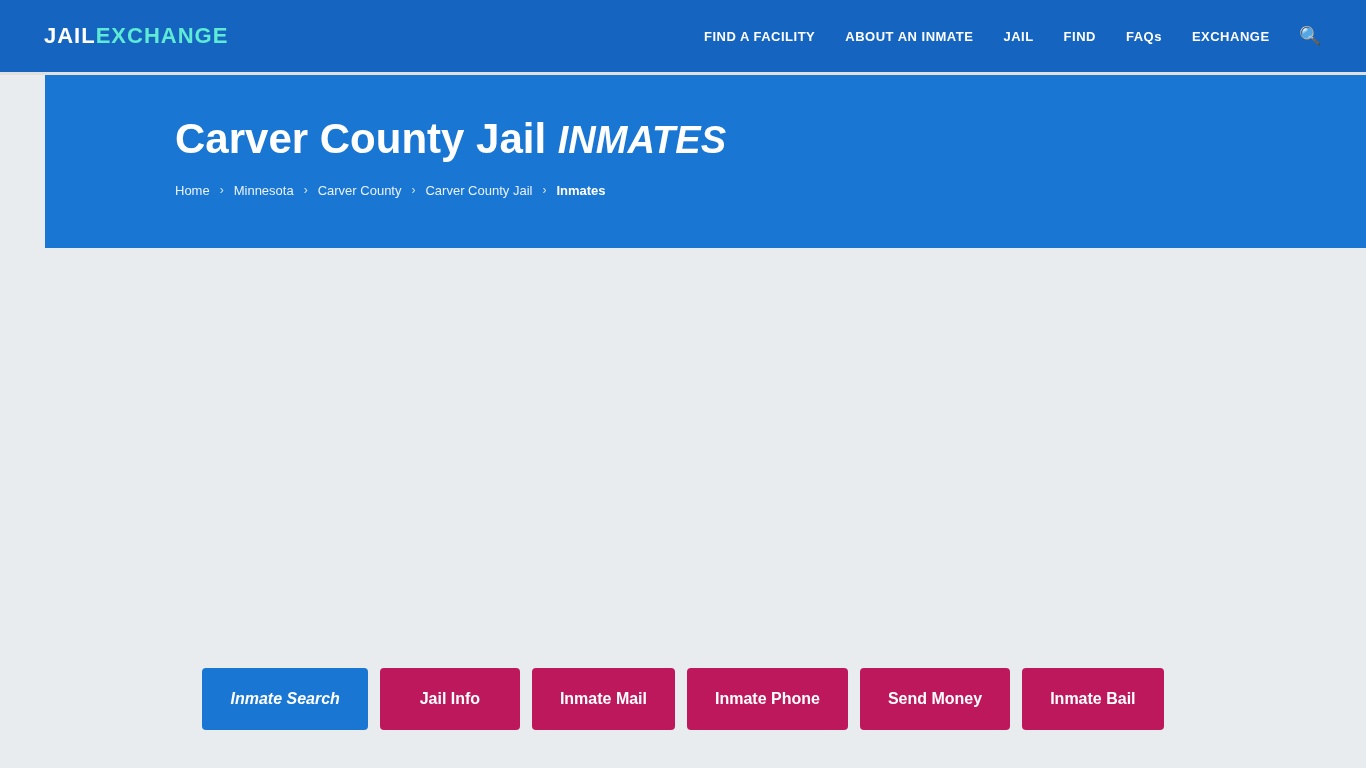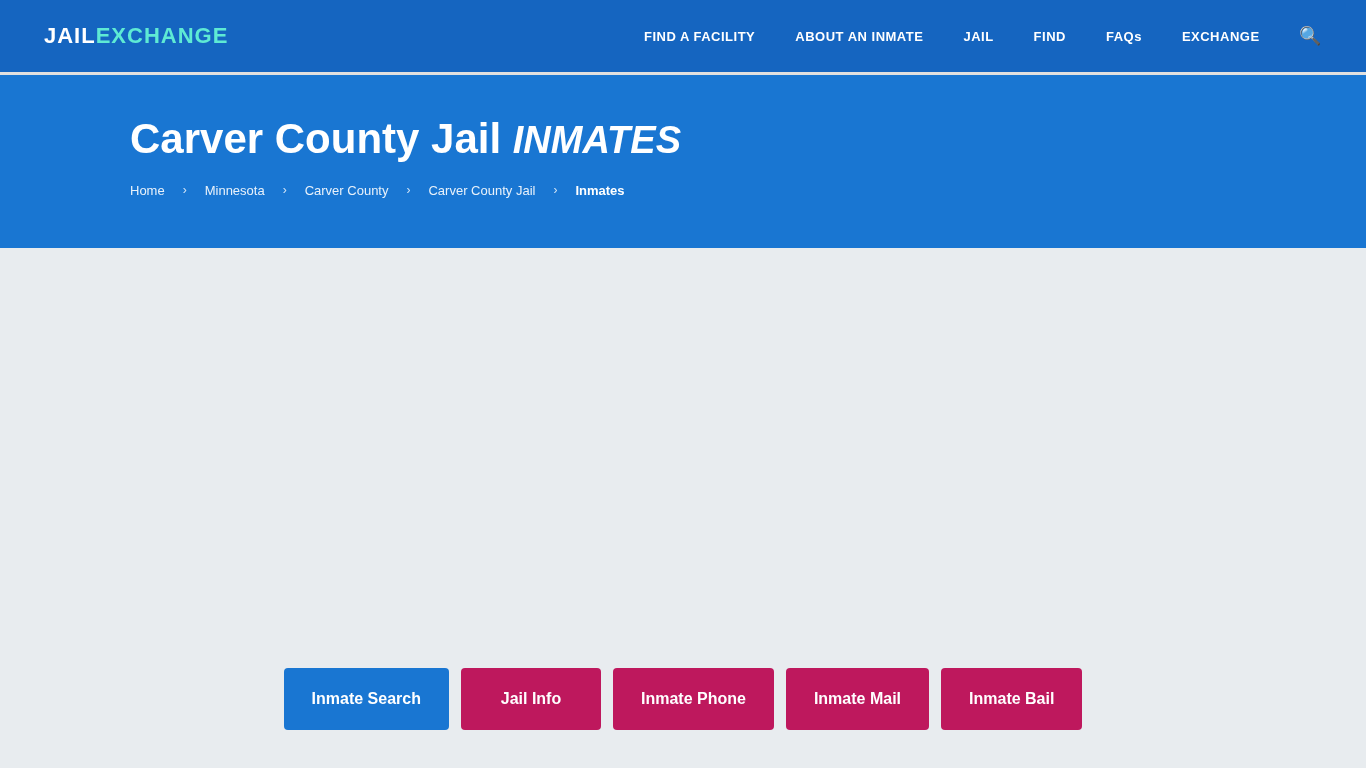--- a/index.html
+++ b/index.html
@@ -40,21 +40,21 @@
     .logo-exchange {
       color: #5eead4;
       font-size: 22px;
       font-weight: 900;
       letter-spacing: 1px;
     }
 
     .nav {
       display: flex;
       align-items: center;
-      gap: 40px;
+      gap: 30px;
     }
 
     .nav-item {
       color: #ffffff;
       font-size: 13px;
       font-weight: 600;
       text-decoration: none;
       letter-spacing: 0.5px;
       cursor: pointer;
     }
@@ -62,39 +62,40 @@
     .search-icon-nav {
       color: #ffffff;
       font-size: 18px;
       cursor: pointer;
     }
 
     
     .hero {
       background: #1976d2;
       padding: 40px 75px 50px 130px;
+      margin-left: 45px;
     }
 
     .hero-title {
       color: #ffffff;
       font-size: 42px;
       font-weight: 900;
       margin-bottom: 20px;
     }
 
     .hero-title-italic {
       font-style: italic;
       font-weight: 700;
       font-size: 38px;
     }
 
     .breadcrumb {
       display: flex;
       align-items: flex-start;
-      gap: 18px;
+      gap: 10px;
       flex-wrap: wrap;
     }
 
     .breadcrumb-item {
       color: #ffffff;
       font-size: 13px;
       text-decoration: none;
       opacity: 0.9;
       cursor: pointer;
     }
@@ -144,20 +145,21 @@
       font-size: 16px;
       font-weight: 600;
       cursor: pointer;
       text-align: center;
       min-width: 140px;
       color: #ffffff;
     }
 
     .btn-blue {
       background: #1976d2;
+      font-style: italic;
     }
 
     .btn-teal {
       background: #be185d;
     }
   </style>
 </head>
 <body>
 
 <header class="header">
@@ -195,18 +197,19 @@
   </nav>
 </section>
 
 <div class="main-content">
 </div>
 
 <section class="buttons-section">
   <div class="buttons-row">
     <button class="btn btn-blue">Inmate Search</button>
     <button class="btn btn-teal">Jail Info</button>
+    <button class="btn btn-teal">Inmate Mail</button>
     <button class="btn btn-teal">Inmate Phone</button>
-    <button class="btn btn-teal">Inmate Mail</button>
+    <button class="btn btn-teal">Send Money</button>
     <button class="btn btn-teal">Inmate Bail</button>
   </div>
 
 </section>
 
 </body></html>

